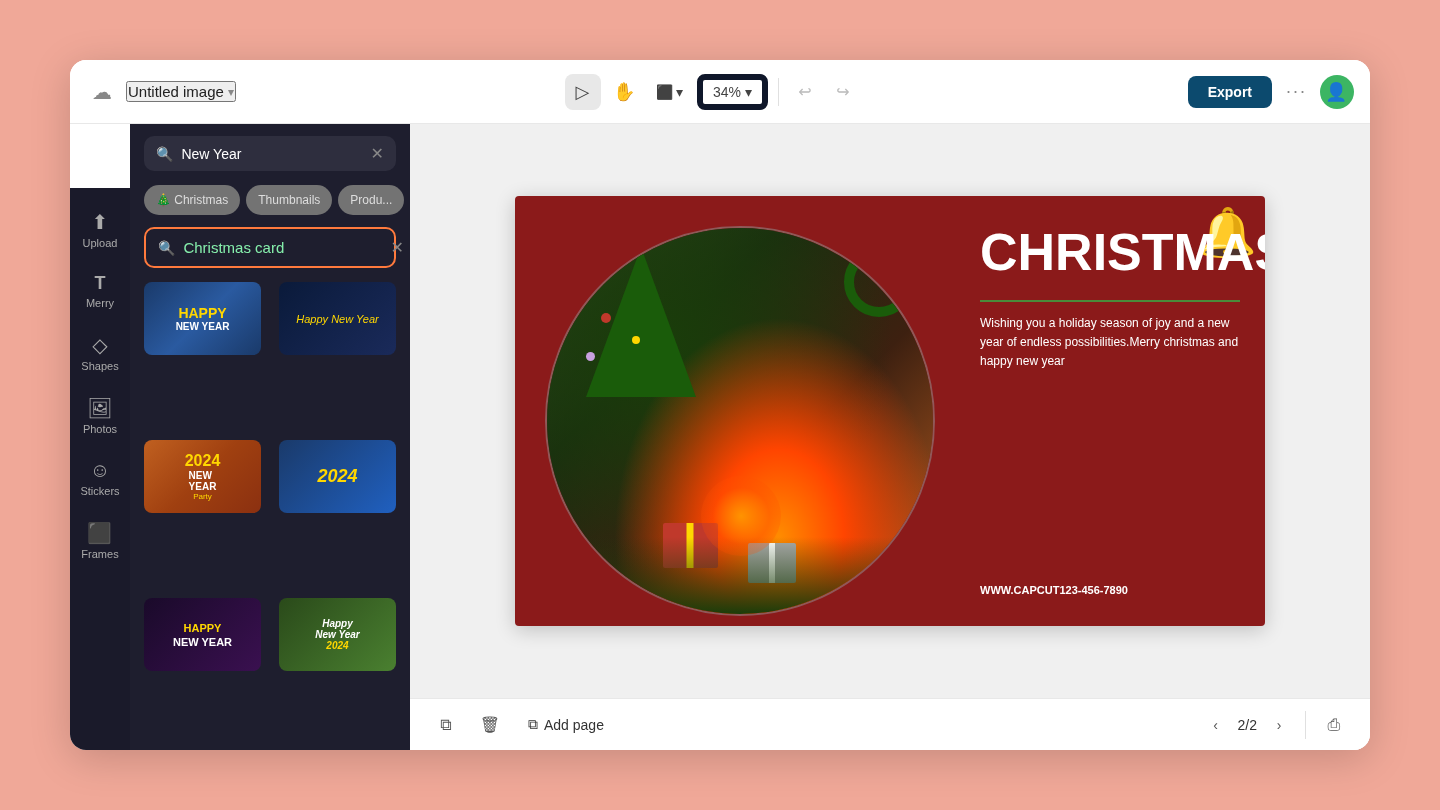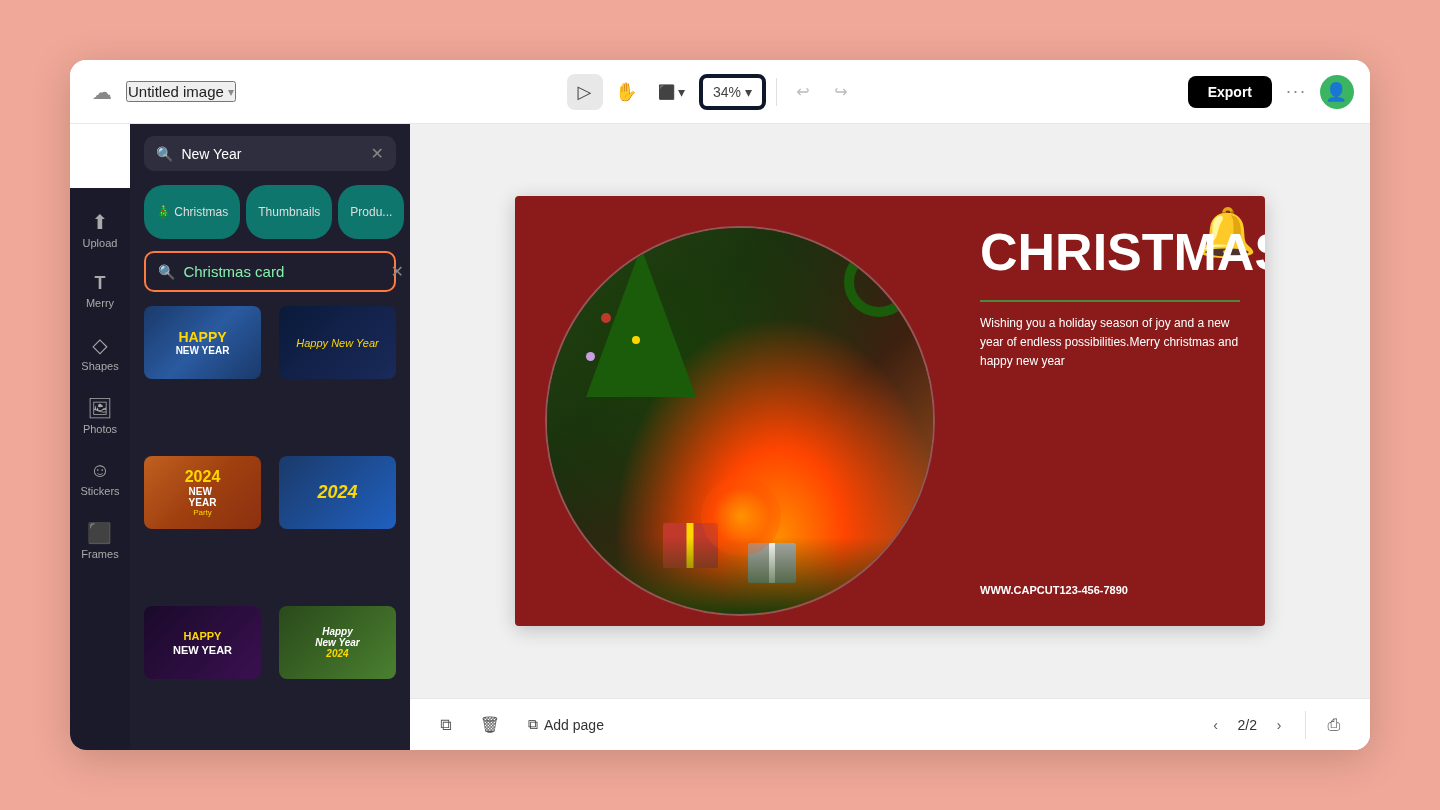--- a/index.html
+++ b/index.html
@@ -95,21 +95,21 @@
       font-size: 14px;
       color: #444;
     }
     .zoom-btn {
       display: flex;
       align-items: center;
       gap: 4px;
       padding: 0 10px;
       height: 36px;
       border-radius: 8px;
-      border: 4px solid #0f172a;
+      border: 6px solid #0f172a;
       background: transparent;
       cursor: pointer;
       font-size: 14px;
       color: #444;
     }
     .divider-v {
       width: 1px;
       height: 28px;
       background: #e0e0e0;
       margin: 0 4px;
@@ -126,21 +126,21 @@
       cursor: pointer;
       font-size: 16px;
       color: #bbb;
     }
     .top-bar-right {
       display: flex;
       align-items: center;
       gap: 8px;
     }
     .export-btn {
-      background: #000000;
+      background: #0c4a6e;
       color: #fff;
       border: none;
       border-radius: 8px;
       padding: 8px 20px;
       font-size: 14px;
       font-weight: 600;
       cursor: pointer;
     }
     .more-btn {
       width: 32px;
@@ -206,24 +206,24 @@
     .search-icon-sm { color: #888; font-size: 14px; }
     .close-search { color: #888; font-size: 16px; cursor: pointer; }
     
     .tag-chips {
       display: flex;
       gap: 6px;
       padding: 6px 14px;
       overflow-x: auto;
     }
     .tag-chip {
-      background: #0f766e;
+      background: #737373;
       color: #ddd;
       border-radius: 20px;
-      padding: 20px 12px;
+      padding: 8px 12px;
       font-size: 12px;
       white-space: nowrap;
       cursor: pointer;
     }
     
     .active-search-box {
       margin: 6px 14px 8px;
       display: flex;
       align-items: center;
       background: transparent;

